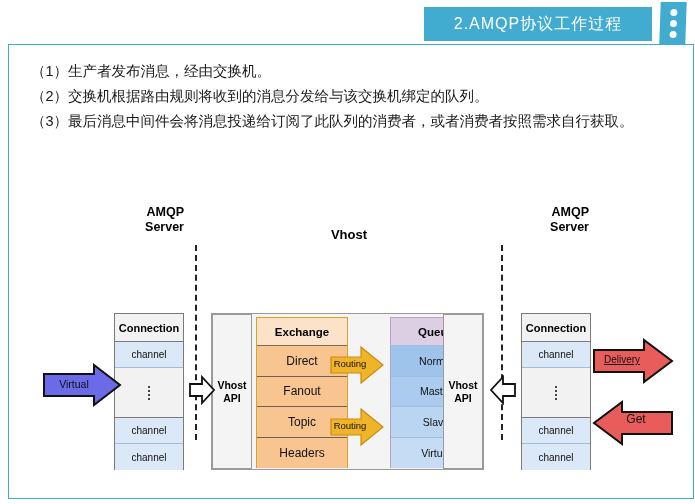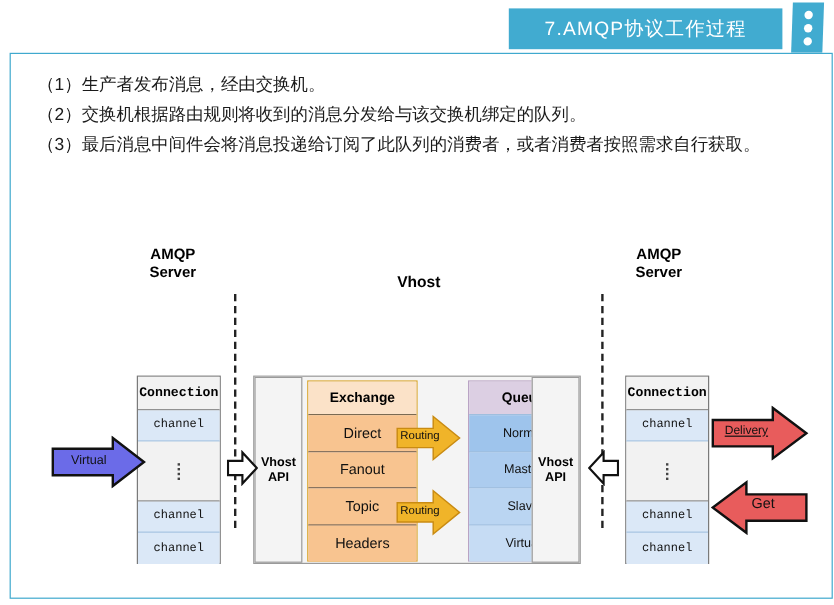--- a/index.html
+++ b/index.html
@@ -43,21 +43,21 @@
     position:absolute;left:22px;top:14px;width:640px;
     font-size:14.5px;color:#1a1a1a;line-height:25px;
   }
   .step-line{white-space:nowrap;}
   #step-3-wrap{white-space:normal;}
 
   
   #diagram{position:absolute;left:0px;top:150px;width:678px;height:245px;}
 
   .lbl-amqp{
-    position:absolute;text-align:center;font-size:12.5px;font-weight:bold;
+    position:absolute;text-align:right;font-size:12.5px;font-weight:bold;
     color:#000;line-height:15px;
   }
   #lbl-amqp-left{left:95px;top:10px;width:80px;}
   #lbl-amqp-right{left:500px;top:10px;width:80px;}
   #lbl-vhost{
     position:absolute;left:290px;top:32px;width:100px;text-align:center;
     font-size:13px;font-weight:bold;color:#000;
   }
 
   
@@ -66,21 +66,20 @@
     border-left:2px dashed #222;
   }
   #divider-left{left:186px;}
   #divider-right{left:492px;}
 
   
   .conn-col{
     position:absolute;width:70px;
     border:1.5px solid #7a7a7a;box-sizing:border-box;
     background:#f2f2f2;
-    font-family:Liberation Mono, monospace;
   }
   #conn-left{left:105px;top:118px;height:157px;}
   #conn-right{left:512px;top:118px;height:157px;}
   .conn-head{
     height:28px;display:flex;align-items:center;justify-content:center;
     font-size:11px;font-weight:bold;color:#000;background:#f2f2f2;
     border-bottom:1.5px solid #7a7a7a;box-sizing:border-box;
   }
   .chan{
     height:26px;display:flex;align-items:center;justify-content:center;
@@ -179,21 +178,21 @@
   
   .white-arrow{position:absolute;width:26px;height:30px;}
   #white-arrow-left{left:180px;top:330px;}
   #white-arrow-right{left:481px;top:330px;}
 </style>
 </head>
 <body>
 
 <div id="header-area">
   <div id="title-banner">
-    <span id="title-banner-text">7.AMQP协议工作过程</span>
+    <span id="title-banner-text">2.AMQP协议工作过程</span>
   </div>
   <div id="dots-tab">
     <span class="dot"></span>
     <span class="dot"></span>
     <span class="dot"></span>
   </div>
 </div>
 
 <div id="content-frame">
 

